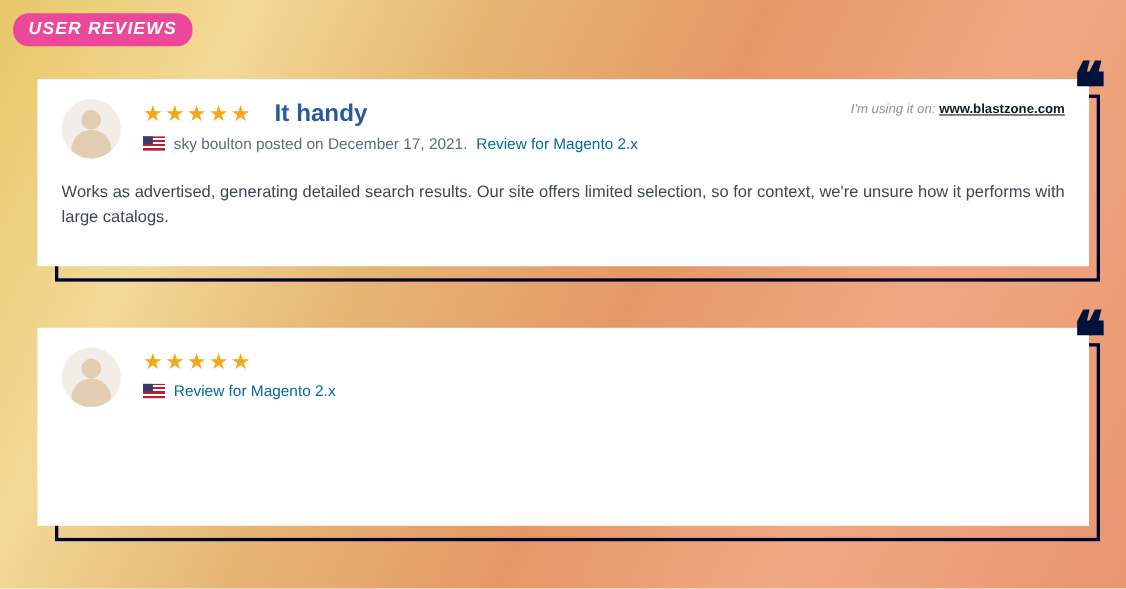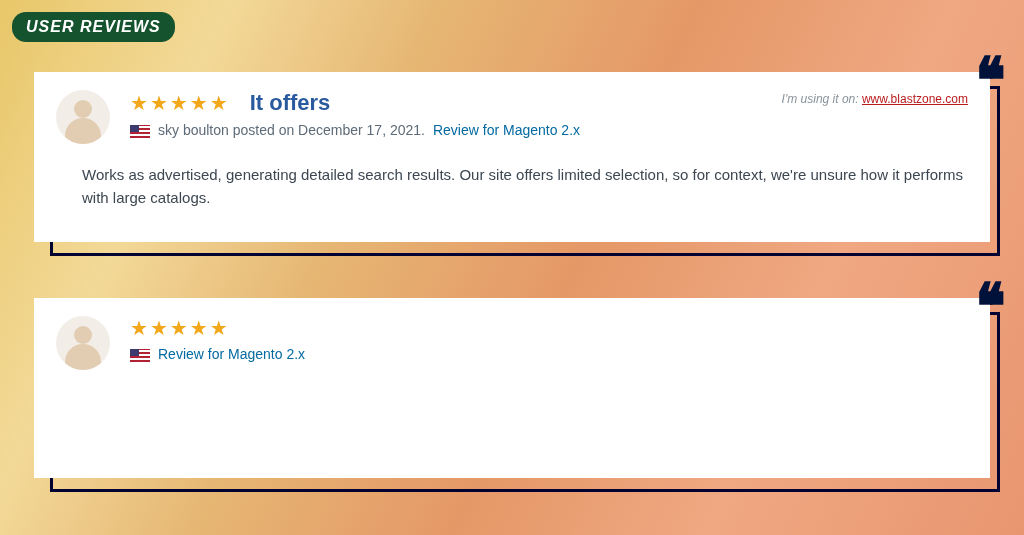--- a/index.html
+++ b/index.html
@@ -4,21 +4,21 @@
 <style>
   * { box-sizing: border-box; margin: 0; padding: 0; }
   html, body { width: 1024px; height: 535px; overflow: hidden; font-family: Arial, Helvetica, sans-serif; }
   body {
     background: linear-gradient(115deg, #e8c769 0%, #f3d998 18%, #e6b673 35%, #e59867 55%, #f0a882 75%, #e8966f 100%);
     position: relative;
   }
   .badge {
     position: absolute;
     top: 12px; left: 12px;
-    background: #14532d;
+    background: #ec4899;
     color: #fff;
     font-weight: 800;
     font-style: italic;
     letter-spacing: 1px;
     padding: 6px 14px 6px 14px;
     border-radius: 14px;
     font-size: 16px;
   }
 
   .card-wrap {
@@ -75,64 +75,63 @@
     content: ""; position: absolute; left: 50%; top: 28px;
     width: 36px; height: 36px; border-radius: 50% 50% 0 0;
     background: #e2cdb2; transform: translateX(-50%);
   }
 
   .titleblock { flex: 1 1 auto; }
   .stars-title { display: flex; align-items: center; gap: 20px; }
   .stars { color: #f3a81b; font-size: 20px; letter-spacing: 2px; }
   .review-title { color: #2a5a9e; font-size: 22px; font-weight: 700; }
 
-  .byline { margin-top: 6px; font-size: 14px; color: #5d6b78; display: flex; align-items: flex-end; gap: 8px; flex-wrap: wrap; }
+  .byline { margin-top: 6px; font-size: 14px; color: #5d6b78; display: flex; align-items: center; gap: 8px; flex-wrap: wrap; }
   .flag {
     width: 20px; height: 13px; display: inline-block;
     background:
       linear-gradient(#b22234 0 8%, #fff 8% 23%, #b22234 23% 38%, #fff 38% 53%, #b22234 53% 68%, #fff 68% 83%, #b22234 83% 100%);
     position: relative;
   }
   .flag::before {
     content: ""; position: absolute; left:0; top:0; width: 9px; height: 7px;
     background: #3c3b6e;
   }
   .orange { color: #0369a1; }
 
   .using {
     font-size: 12px; color: #8a939b; font-style: italic;
     white-space: nowrap;
     margin-left: 12px;
     margin-top: 2px;
   }
-  .using .site { color: #b91c1c; text-decoration: underline; font-style: normal; font-weight: 400; }
+  .using .site { color: #0f172a; text-decoration: underline; font-style: normal; font-weight: 700; }
 
   .review-body {
     margin-top: 20px;
     font-size: 15px;
     color: #3d4752;
     line-height: 1.5;
-    margin-left: 26px;
   }
 </style>
 </head>
 <body>
 
 <div class="badge">USER REVIEWS</div>
 
 <div class="card-wrap one">
   <div class="shadow-frame"></div>
   <div class="card">
     <div class="quote-mark">❛❛</div>
     <div class="head-row">
       <div class="avatar"></div>
       <div class="titleblock">
         <div class="stars-title">
           <span class="stars">★★★★★</span>
-          <span class="review-title">It offers</span>
+          <span class="review-title">It handy</span>
         </div>
         <div class="byline">
           <span class="flag"></span>
           <span>
             <span>sky boulton</span>
             <span>posted on</span>
             <span>December 17, 2021.</span>
           </span>
           <span class="orange">Review for Magento 2.x</span>
         </div>

